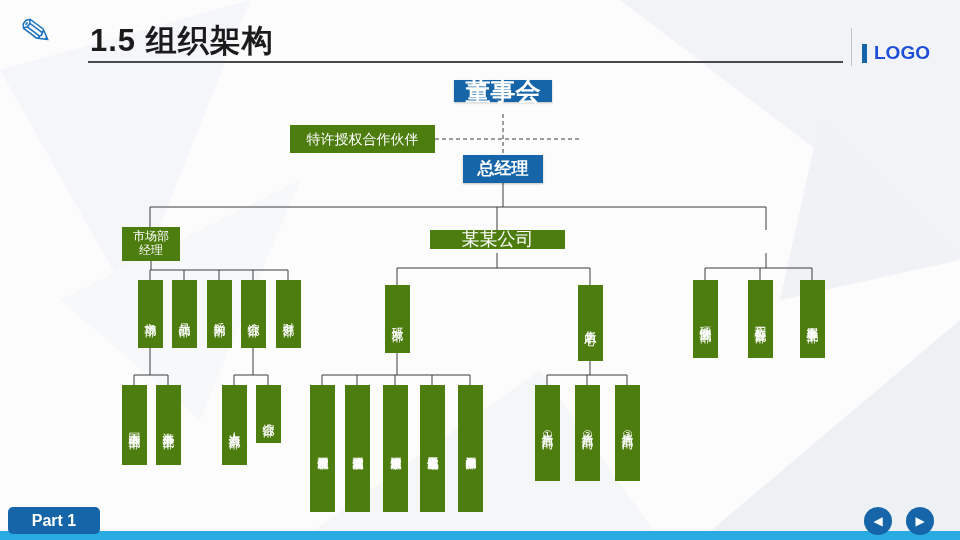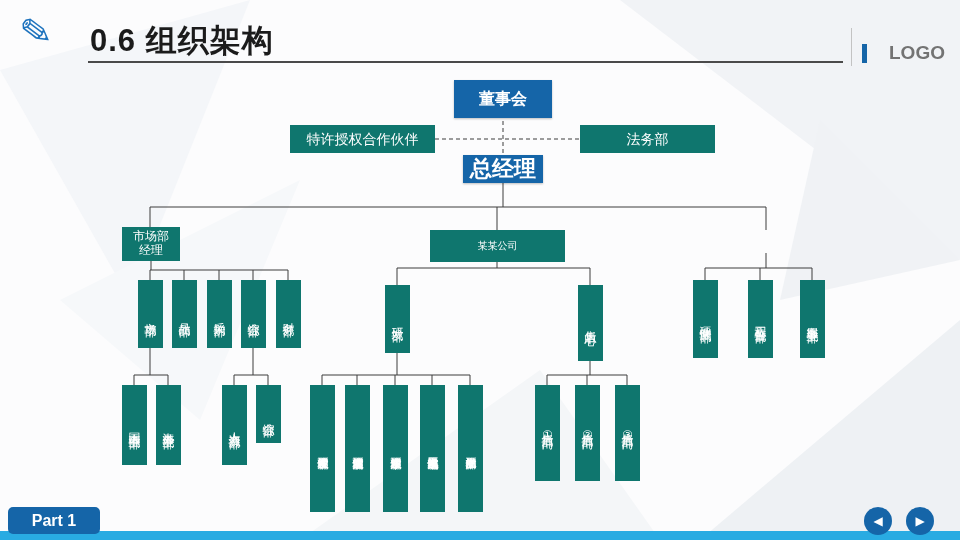--- a/index.html
+++ b/index.html
@@ -4,25 +4,25 @@
 <style>
   html,body{margin:0;padding:0;background:#dfe3e8;}
   .slide{position:relative;width:960px;height:540px;background:#fcfcfd;overflow:hidden;
          font-family:"Liberation Sans","DejaVu Sans",sans-serif;}
   svg.bg,svg.connectors{position:absolute;left:0;top:0;pointer-events:none;}
   
   .pencil{position:absolute;left:20px;top:10px;font-size:38px;color:#1e73be;transform:rotate(-8deg);}
   .title{position:absolute;left:90px;top:20px;margin:0;font-size:31px;font-weight:bold;color:#1b1b1b;letter-spacing:1px;}
   .rule{position:absolute;left:88px;top:61px;width:755px;height:2px;background:#4a4a4a;}
   .logo-divider{position:absolute;left:851px;top:28px;width:1px;height:38px;background:#c3c3c3;}
-  .logo{position:absolute;left:862px;top:42px;display:flex;align-items:center;gap:22px;
-        font-size:19px;font-weight:bold;color:#737373;}
+  .logo{position:absolute;left:862px;top:42px;display:flex;align-items:center;gap:7px;
+        font-size:19px;font-weight:bold;color:#1d4ed8;}
   .logo-bar{width:5px;height:19px;background:#1565a8;display:inline-block;}
   
-  .box{position:absolute;background:#0f766e;color:#fff;display:flex;align-items:center;justify-content:center;
+  .box{position:absolute;background:#4d7c0f;color:#fff;display:flex;align-items:center;justify-content:center;
        text-align:center;box-sizing:border-box;line-height:1.15;}
   .dark{background:#1565a8;font-weight:bold;box-shadow:0 1px 2px rgba(0,0,0,.25);}
   .v{writing-mode:vertical-rl;text-orientation:upright;font-size:12px;line-height:1;letter-spacing:1px;padding:6px 0;}
   .v.small{font-size:11px;letter-spacing:0;}
   .pre{white-space:pre-line;}
   
   .bottom-bar{position:absolute;left:0;top:531px;width:960px;height:9px;background:#29abe2;}
   .part-tab{position:absolute;left:8px;top:507px;width:92px;height:27px;background:#1565a8;color:#fff;
             border-radius:5px;display:flex;align-items:center;justify-content:center;font-size:16px;font-weight:bold;}
   .nav-btn{position:absolute;top:507px;width:28px;height:28px;border-radius:50%;background:#1565a8;color:#fff;
@@ -36,21 +36,21 @@
   <svg class="bg" width="960" height="540">
     <polygon points="620,0 960,0 960,260" fill="#f1f3f6"></polygon>
     <polygon points="0,70 250,0 130,300" fill="#f4f6f9"></polygon>
     <polygon points="60,300 300,180 200,420" fill="#f6f8fa"></polygon>
     <polygon points="700,540 960,320 960,540" fill="#eef1f4"></polygon>
     <polygon points="300,540 540,370 660,540" fill="#f4f6f8"></polygon>
     <polygon points="820,120 960,260 780,300" fill="#f0f2f5"></polygon>
   </svg>
 
   <span class="pencil">✎</span>
-  <h1 class="title">0.6 组织架构</h1>
+  <h1 class="title">1.5 组织架构</h1>
   <div class="rule"></div>
   <div class="logo-divider"></div>
   <div class="logo">
     <span class="logo-bar"></span>
     <span>LOGO</span>
   </div>
 
   <svg class="connectors" width="960" height="540">
     <g stroke="#3d3d3d" stroke-width="1" stroke-dasharray="4 3">
       <line x1="503" y1="114" x2="503" y2="155"></line>
@@ -94,28 +94,27 @@
       <line x1="587" y1="375" x2="587" y2="385"></line>
       <line x1="627" y1="375" x2="627" y2="385"></line>
       <line x1="766" y1="253" x2="766" y2="268"></line>
       <line x1="705" y1="268" x2="812" y2="268"></line>
       <line x1="705" y1="268" x2="705" y2="280"></line>
       <line x1="760" y1="268" x2="760" y2="280"></line>
       <line x1="812" y1="268" x2="812" y2="280"></line>
     </g>
   </svg>
 
-  <div class="box dark" style="left:454px;top:80px;width:98px;height:38px;font-size:16px;">董事会</div>
+  <div class="box dark" style="left:454px;top:80px;width:98px;height:22px;font-size:25px;">董事会</div>
   <div class="box" style="left:290px;top:125px;width:145px;height:28px;font-size:14px;">特许授权合作伙伴</div>
-  <div class="box" style="left:580px;top:125px;width:135px;height:28px;font-size:14px;">法务部</div>
-  <div class="box dark" style="left:463px;top:155px;width:80px;height:28px;font-size:22px;font-family:Liberation Serif, serif;">总经理</div>
+  <div class="box dark" style="left:463px;top:155px;width:80px;height:28px;font-size:17px;font-family:Liberation Serif, serif;">总经理</div>
 
   <div class="box pre" style="left:122px;top:227px;width:58px;height:34px;font-size:12px;">市场部
 经理</div>
-  <div class="box" style="left:430px;top:230px;width:135px;height:32px;font-size:10px;text-align:center;">某某公司</div>
+  <div class="box" style="left:430px;top:230px;width:135px;height:19px;font-size:18px;text-align:center;">某某公司</div>
 
   <div class="box v" style="left:138px;top:280px;width:25px;height:68px;">市场部</div>
   <div class="box v" style="left:172px;top:280px;width:25px;height:68px;">品质部</div>
   <div class="box v" style="left:207px;top:280px;width:25px;height:68px;">采购部</div>
   <div class="box v" style="left:241px;top:280px;width:25px;height:68px;">综合部</div>
   <div class="box v" style="left:276px;top:280px;width:25px;height:68px;">财务部</div>
 
   <div class="box v" style="left:122px;top:385px;width:25px;height:80px;">国内事业部</div>
   <div class="box v" style="left:156px;top:385px;width:25px;height:80px;">海外事业部</div>
   <div class="box v" style="left:222px;top:385px;width:25px;height:80px;">人力资源部</div>

